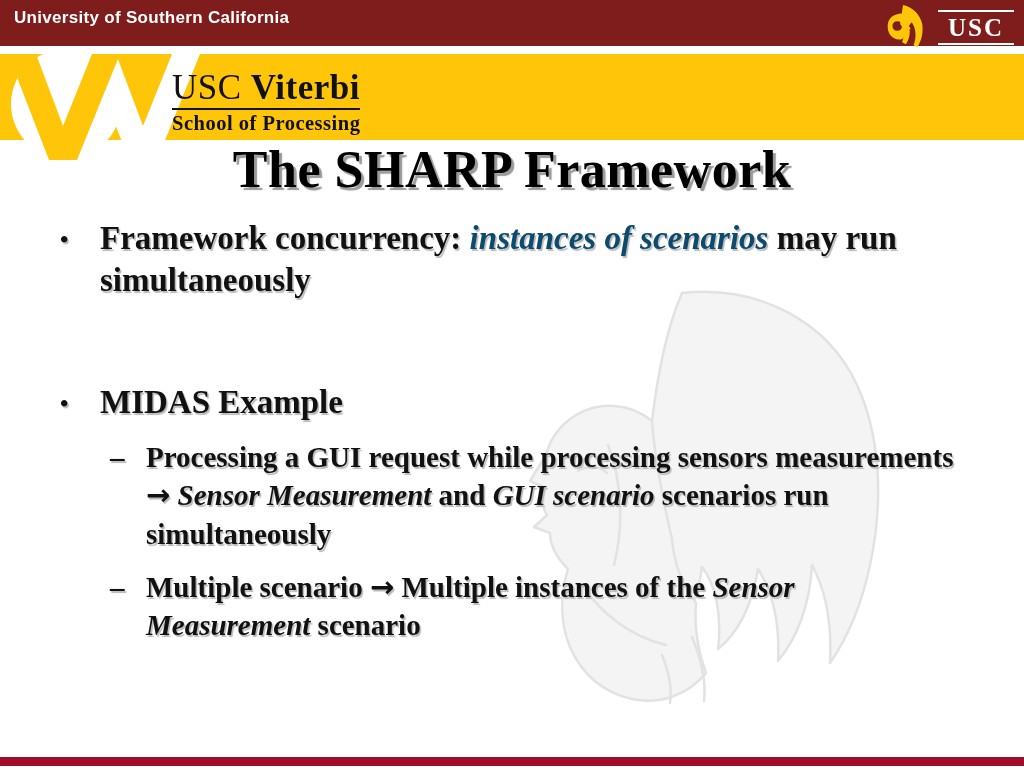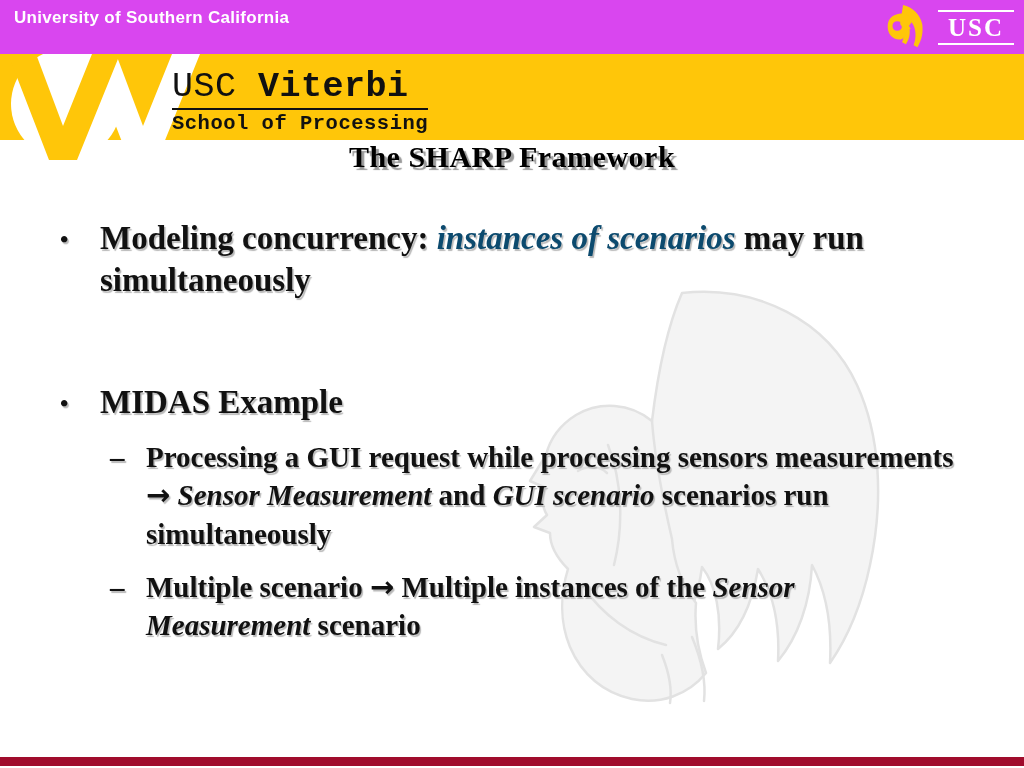--- a/index.html
+++ b/index.html
@@ -1,45 +1,45 @@
 <!DOCTYPE html>
 <html><head>
 <meta charset="utf-8">
 <style>
   html,body{margin:0;padding:0;background:#fff;}
   .slide{position:relative;width:1024px;height:768px;overflow:hidden;background:#fff;
          font-family:"Liberation Serif",serif;}
 
   
-  .topbar{position:absolute;left:0;top:0;width:1024px;height:54px;background:#d946ef;}
+  .topbar{position:absolute;left:0;top:0;width:1024px;height:46px;background:#7f1d1d;}
   .univ-label{position:absolute;left:14px;top:8px;color:#fff;
     font-family:"Liberation Sans",sans-serif;font-weight:700;font-size:17px;letter-spacing:.3px;}
   .trojan-icon-sm{position:absolute;left:880px;top:3px;width:48px;height:48px;}
   .usc-wordmark{position:absolute;left:938px;top:8px;width:76px;color:#fff;text-align:center;}
   .usc-rule{height:2px;background:#fff;margin:2px 0;}
   .usc-word{font-family:"Liberation Serif",serif;font-weight:700;font-size:25px;
     letter-spacing:2px;line-height:1.0;padding:1px 0;}
 
   
   .banner{position:absolute;left:0;top:54px;width:1024px;height:86px;background:#FFC609;}
   .vlogo{position:absolute;left:0;top:54px;width:200px;height:108px;}
   .viterbi-lockup{position:absolute;left:172px;top:70px;
-    font-family:Liberation Mono, monospace;color:#111;}
+    font-family:Liberation Serif, serif;color:#111;}
   .viterbi-name{font-size:35px;line-height:1.0;letter-spacing:.5px;}
   .viterbi-name .light{font-weight:400;}
   .viterbi-name .bold{font-weight:700;}
   .viterbi-underline{height:2px;background:#111;margin-top:3px;}
   .viterbi-sub{font-size:20.5px;font-weight:600;letter-spacing:.5px;margin-top:2px;}
 
   
   .watermark{position:absolute;left:512px;top:285px;width:400px;height:430px;z-index:0;}
 
   
   .title{position:absolute;left:0;top:140px;width:1024px;text-align:center;z-index:2;
-    font-weight:700;font-size:30px;color:#000;letter-spacing:.5px;
+    font-weight:700;font-size:52px;color:#000;letter-spacing:.5px;
     text-shadow:3px 3px 1px #9a9a9a;}
 
   
   .content{position:absolute;left:60px;top:218px;width:902px;z-index:2;}
   .bullet{display:flex;align-items:flex-start;font-weight:700;color:#111;
     text-shadow:1.5px 1.5px 1px #b9b9b9;}
   .bullet.level1{font-size:33px;line-height:1.27;}
   .bullet.level1 .marker{flex:0 0 40px;font-size:24px;line-height:1.75;}
   .bullet.level2{font-size:29px;line-height:1.33;padding-left:50px;margin-top:14px;}
   .bullet.level2 .marker{flex:0 0 36px;}
@@ -113,21 +113,21 @@
       <path d="M150,370 C158,390 160,405 158,418"></path>
       <path d="M180,352 C190,376 194,398 192,416"></path>
     </g>
   </svg>
 
   <div class="title">The SHARP Framework</div>
 
   <div class="content">
       <div class="bullet level1">
         <span class="marker">•</span>
-        <span class="btext"><span>Modeling concurrency: </span><span class="seg-accent-italic">instances of scenarios</span><span> may run simultaneously</span></span>
+        <span class="btext"><span>Framework concurrency: </span><span class="seg-accent-italic">instances of scenarios</span><span> may run simultaneously</span></span>
       </div>
       <div class="bullet level1 gap-large">
         <span class="marker">•</span>
         <span class="btext"><span>MIDAS Example</span></span>
       </div>
       <div class="bullet level2">
         <span class="marker">–</span>
         <span class="btext"><span>Processing a GUI request while processing sensors measurements </span><span class="seg-arrow">→</span><span> </span><span class="seg-italic">Sensor Measurement</span><span> and </span><span class="seg-italic">GUI scenario</span><span> scenarios run simultaneously</span></span>
       </div>
       <div class="bullet level2">

